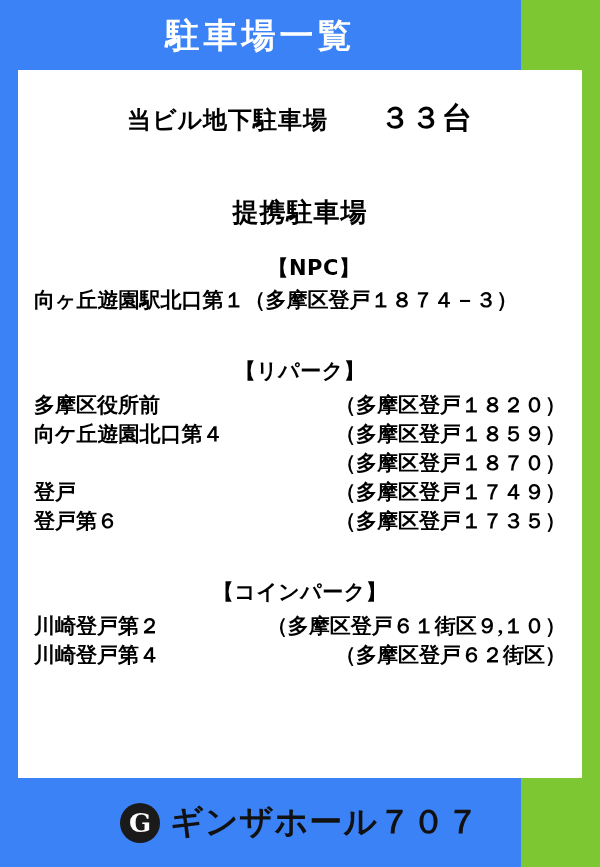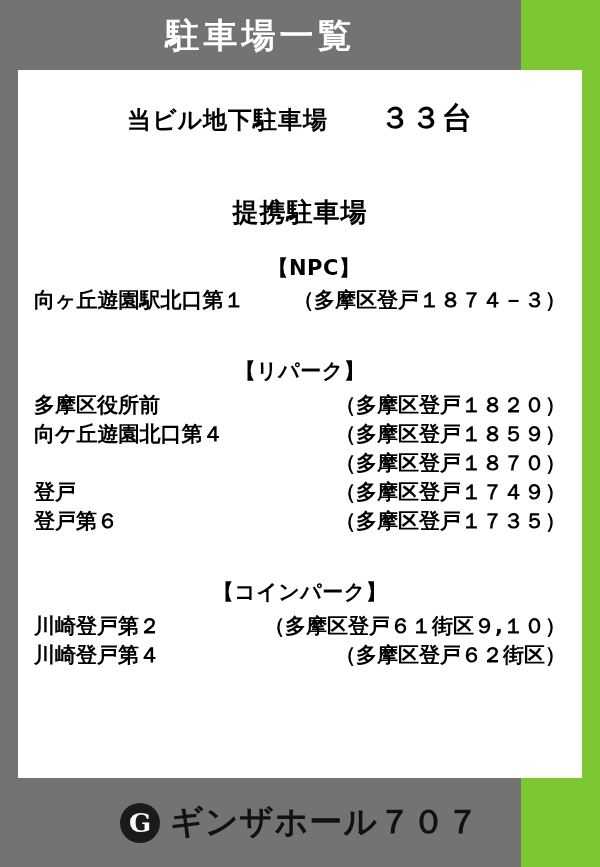--- a/index.html
+++ b/index.html
@@ -11,21 +11,21 @@
     height: 867px;
     background: #7dc832;
     font-family: "DejaVu Sans", "Liberation Sans", sans-serif;
     overflow: hidden;
   }
   .page {
     position: relative;
     width: 521px;
     height: 867px;
     box-sizing: border-box;
-    background: #737373;
+    background: #3b82f6;
   }
   .header {
     height: 70px;
     display: flex;
     align-items: center;
     justify-content: center;
   }
   .header-title {
     color: #ffffff;
     font-size: 34px;
@@ -90,24 +90,25 @@
     font-weight: bold;
     color: #000;
     line-height: 1.38;
     white-space: nowrap;
   }
   .entry .nm {
     flex: 0 0 auto;
   }
   .entry .ad {
     margin-left: auto;
+    font-family: Liberation Serif, serif;
   }
   
   .entry.centered {
-    justify-content: space-between;
+    justify-content: flex-start;
   }
   .entry.centered .ad {
     margin-left: 0;
   }
   .gap-block { height: 18px; }
   .footer {
     position: absolute;
     left: 0;
     top: 778px;
     width: 600px;

